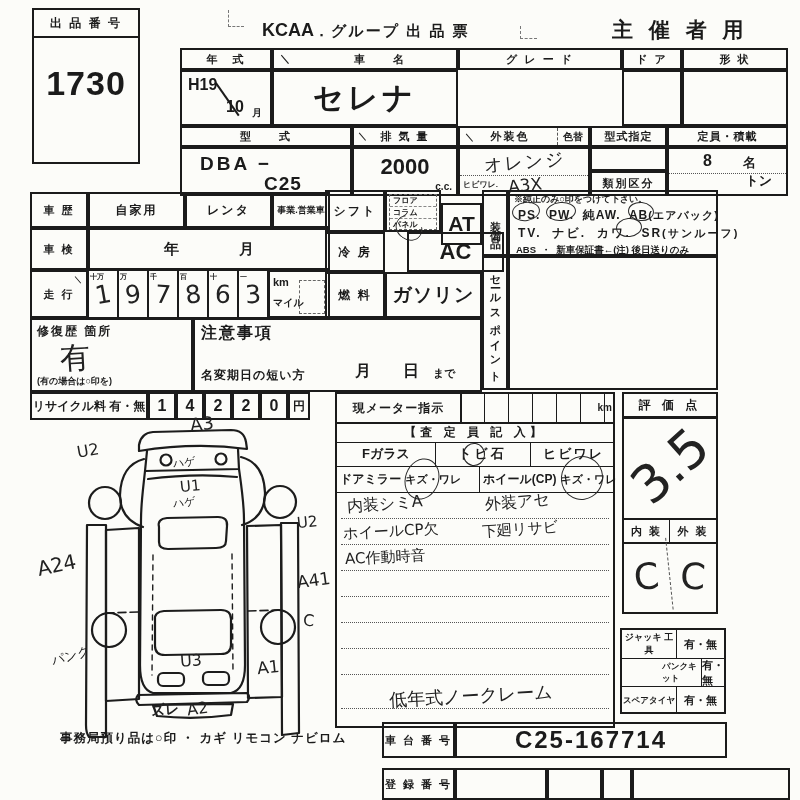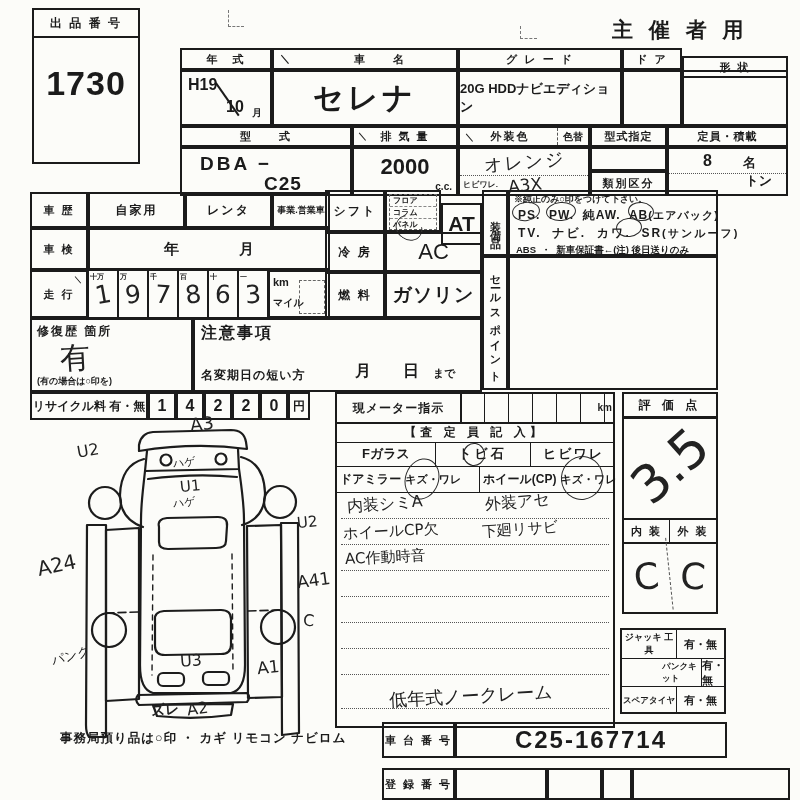--- a/index.html
+++ b/index.html
@@ -24,39 +24,41 @@
 
 <div id="sheet">
 
   <div class="cell" style="left:32px;top:8px;width:108px;height:156px;">
     <div class="ctr lbl" style="height:26px;border-bottom:2px solid #1b1b1b;font-size:12px;">出 品 番 号</div>
     <div class="ctr" style="height:90px;font-size:34px;font-weight:bold;letter-spacing:1px;">1730</div>
   </div>
 
   <div class="abs" style="left:228px;top:10px;width:15px;height:16px;border-left:1.5px dashed #777;border-bottom:1.5px dashed #777;"></div>
   <div class="abs" style="left:520px;top:26px;width:16px;height:12px;border-left:1.5px dashed #777;border-bottom:1.5px dashed #777;"></div>
+  <div class="abs" style="left:262px;top:20px;white-space:nowrap;">
+    <span style="font-weight:900;font-size:18px;">KCAA</span><span style="font-weight:bold;font-size:15px;letter-spacing:2px;">．グループ 出 品 票</span>
+  </div>
   <div class="abs" style="left:612px;top:16px;font-weight:bold;font-size:21px;letter-spacing:5px;white-space:nowrap;">主 催 者 用</div>
 
   <div class="cell ctr lbl" style="left:180px;top:48px;width:92px;height:22px;font-size:11px;">年　式</div>
   <div class="cell" style="left:272px;top:48px;width:186px;height:22px;">
     <span class="abs diag" style="left:6px;top:2px;font-size:10px;">＼</span>
     <div class="ctr lbl" style="height:100%;font-size:11px;padding-left:30px;">車　　名</div>
   </div>
   <div class="cell ctr lbl" style="left:458px;top:48px;width:164px;height:22px;font-size:11px;">グ レ ー ド</div>
   <div class="cell ctr lbl" style="left:622px;top:48px;width:60px;height:22px;font-size:11px;">ド ア</div>
-  <div class="cell ctr lbl" style="left:682px;top:56px;width:106px;height:22px;font-size:11px;">形 状</div>
+  <div class="cell ctr lbl" style="left:682px;top:48px;width:106px;height:22px;font-size:11px;">形 状</div>
 
   <div class="cell" style="left:180px;top:70px;width:92px;height:56px;">
     <span class="abs" style="left:6px;top:4px;font-weight:bold;font-size:16px;">H19</span>
     <div class="abs" style="left:34px;top:10px;width:40px;height:1.6px;background:#1b1b1b;transform:rotate(55deg);transform-origin:left;"></div>
     <span class="abs" style="left:44px;top:26px;font-weight:bold;font-size:16px;">10</span>
     <span class="abs" style="left:70px;top:34px;font-size:10px;font-weight:bold;">月</span>
   </div>
   <div class="cell ctr" style="left:272px;top:70px;width:186px;height:56px;font-size:30px;font-weight:bold;letter-spacing:4px;">セレナ</div>
-  <div class="cell ctr" style="left:458px;top:70px;width:164px;height:56px;font-size:13px;font-weight:bold;">20G HDDナビエディション</div>
   <div class="cell" style="left:622px;top:70px;width:60px;height:56px;"></div>
   <div class="cell" style="left:682px;top:70px;width:106px;height:56px;"></div>
 
   <div class="cell ctr lbl" style="left:180px;top:126px;width:172px;height:21px;font-size:11px;">型　　式</div>
   <div class="cell" style="left:352px;top:126px;width:106px;height:21px;">
     <span class="abs diag" style="left:4px;top:2px;font-size:9px;">＼</span>
     <div class="ctr lbl" style="height:100%;font-size:11px;">排 気 量</div>
   </div>
   <div class="cell" style="left:458px;top:126px;width:132px;height:21px;">
     <span class="abs diag" style="left:5px;top:3px;font-size:9px;">＼</span>
@@ -135,21 +137,21 @@
   <div class="cell" style="left:385px;top:190px;width:56px;height:42px;">
     <div style="border:1px dashed #666;margin:2px;height:34px;display:flex;flex-direction:column;justify-content:space-around;">
       <span style="font-size:8px;font-weight:bold;padding-left:3px;border-bottom:1px dashed #888;">フロア</span>
       <span style="font-size:8px;font-weight:bold;padding-left:3px;border-bottom:1px dashed #888;">コラム</span>
       <span style="font-size:8px;font-weight:bold;padding-left:3px;">パネル</span>
     </div>
     <div class="abs" style="left:8px;top:24px;width:26px;height:22px;border:1.6px solid #333;border-radius:50%;border-top-color:transparent;transform:rotate(35deg);"></div>
   </div>
   <div class="cell ctr" style="left:441px;top:203px;width:41px;height:42px;font-size:21px;font-weight:bold;">AT</div>
   <div class="cell ctr lbl" style="left:325px;top:232px;width:60px;height:40px;font-size:12px;">冷 房</div>
-  <div class="cell ctr" style="left:385px;top:232px;width:97px;height:40px;font-size:22px;font-weight:normal;">AC</div>
+  <div class="cell ctr" style="left:407px;top:232px;width:97px;height:40px;font-size:22px;font-weight:bold;">AC</div>
   <div class="cell ctr lbl" style="left:325px;top:272px;width:60px;height:46px;font-size:12px;">燃 料</div>
   <div class="cell ctr" style="left:385px;top:272px;width:97px;height:46px;font-size:19px;font-weight:bold;letter-spacing:1px;">ガソリン</div>
 
   <div class="cell ctr" style="left:482px;top:190px;width:26px;height:66px;">
     <span class="vtext" style="font-size:11px;">装 備 品</span>
   </div>
   <div class="cell" style="left:508px;top:190px;width:210px;height:66px;">
     <div style="font-size:9px;font-weight:bold;padding:1px 0 0 4px;">※純正のみ○印をつけて下さい。</div>
     <div style="font-size:12px;font-weight:bold;padding:1px 0 0 8px;letter-spacing:1px;white-space:nowrap;">
       <span>PS.</span>&nbsp;

